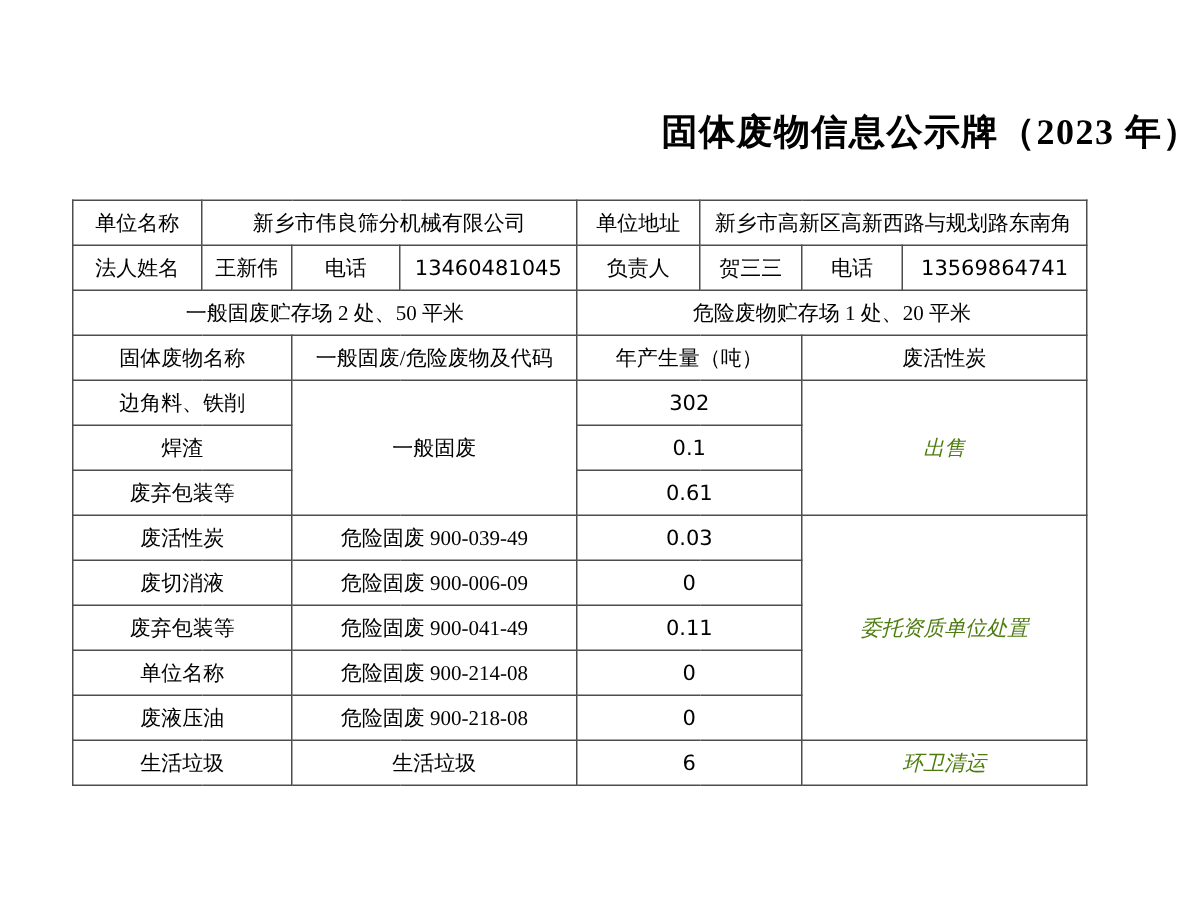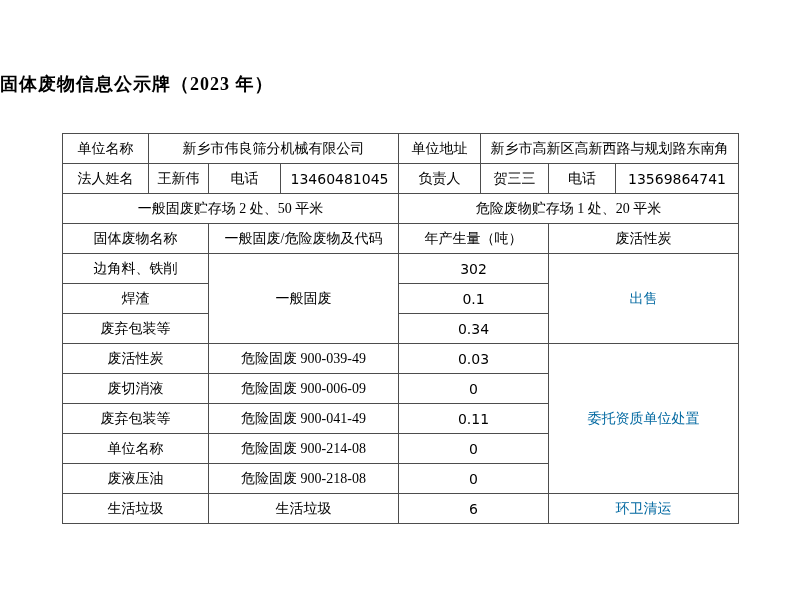--- a/index.html
+++ b/index.html
@@ -10,49 +10,49 @@
     background: #ffffff;
     font-family: "Liberation Serif", "DejaVu Serif", serif;
     color: #000000;
     overflow: hidden;
   }
   #doc-title {
     position: absolute;
     top: 72px;
     left: 0;
     width: 800px;
-    text-align: left;
-    font-size: 18px;
+    text-align: right;
+    font-size: 24px;
     font-weight: bold;
     letter-spacing: 1px;
   }
   table.notice {
     position: absolute;
-    left: 62px;
+    left: 48px;
     top: 133px;
     width: 676px;
     border-collapse: collapse;
     table-layout: fixed;
   }
   table.notice td {
     border: 1px solid #4d4d4d;
     text-align: center;
     vertical-align: middle;
     font-size: 14px;
     padding: 0 2px;
     overflow: hidden;
     white-space: nowrap;
   }
   table.notice tr { height: 30px; }
   td.num {
     font-family: "DejaVu Sans", "Liberation Sans", sans-serif;
     font-size: 13px;
     margin-top: 29px;
   }
-  td.blue { color: #0369a1; }
+  td.blue { color: #4d7c0f; font-style: italic; }
   td.addr { font-size: 13.5px; }
 </style>
 </head>
 <body>
 
 <div id="page">
 
   <div id="doc-title">固体废物信息公示牌（2023 年）</div>
 
   <table class="notice">
@@ -103,21 +103,21 @@
       <td colspan="2" rowspan="3">一般固废</td>
       <td colspan="2" class="num">302</td>
       <td colspan="2" rowspan="3" class="blue">出售</td>
     </tr>
     <tr>
       <td colspan="2">焊渣</td>
       <td colspan="2" class="num">0.1</td>
     </tr>
     <tr>
       <td colspan="2">废弃包装等</td>
-      <td colspan="2" class="num">0.34</td>
+      <td colspan="2" class="num">0.61</td>
     </tr>
 
     <tr>
       <td colspan="2">废活性炭</td>
       <td colspan="2">危险固废 900-039-49</td>
       <td colspan="2" class="num">0.03</td>
       <td colspan="2" rowspan="5" class="blue">委托资质单位处置</td>
     </tr>
     <tr>
       <td colspan="2">废切消液</td>

